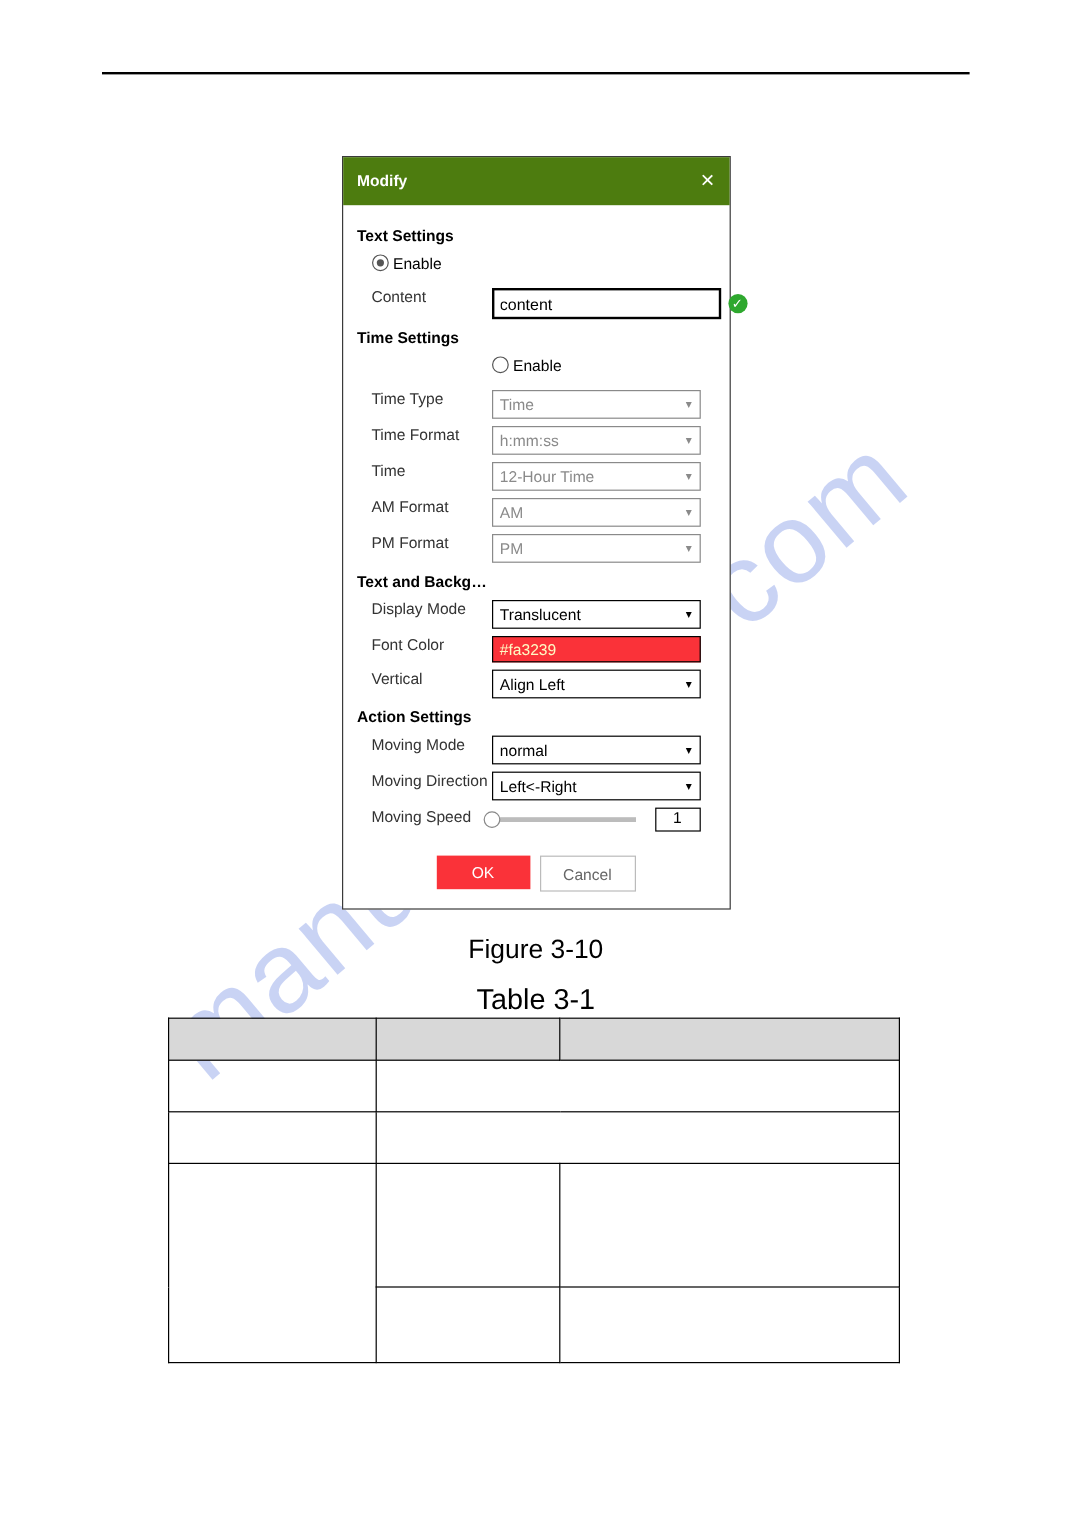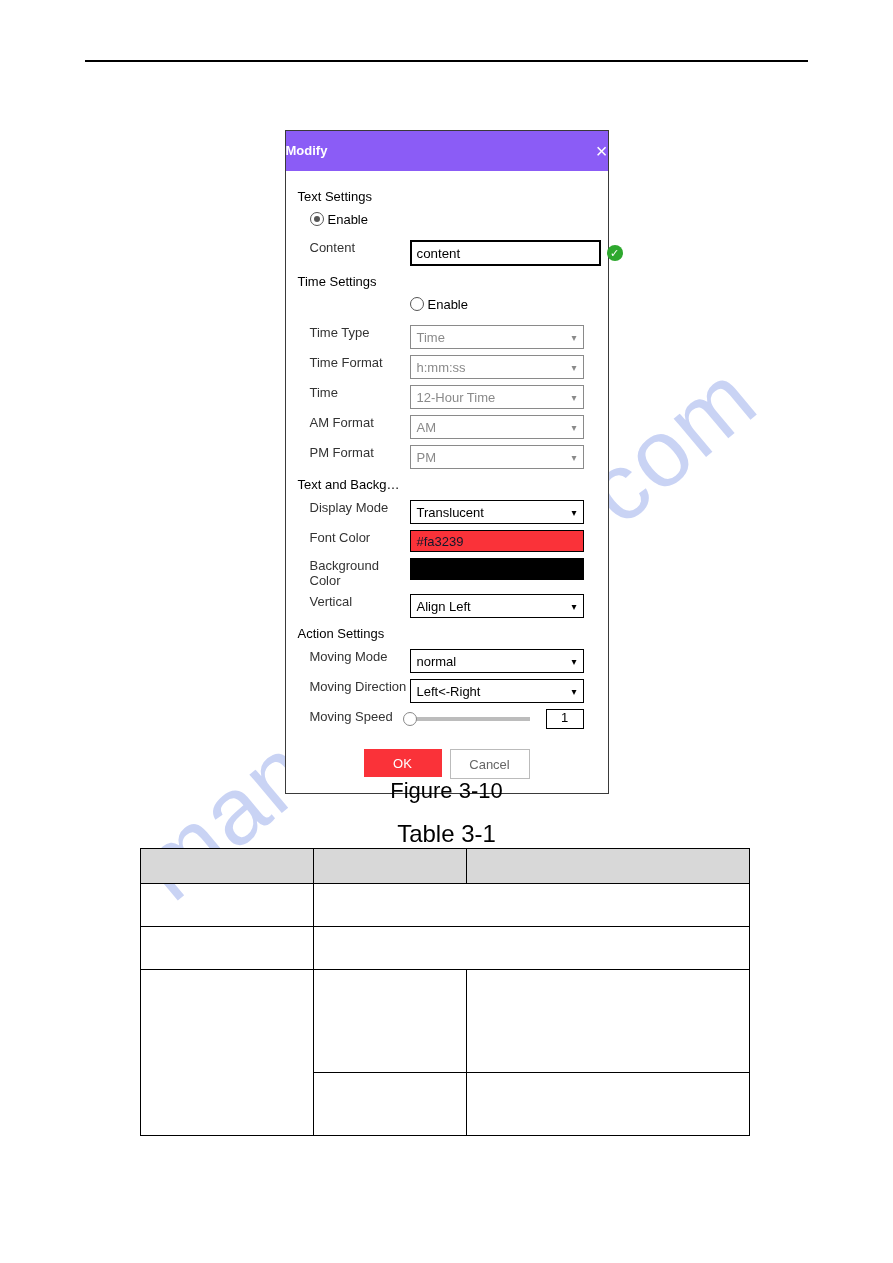--- a/index.html
+++ b/index.html
@@ -6,40 +6,40 @@
   .page{width:893px;height:1263px;position:relative;overflow:hidden}
   .rule{position:absolute;top:60px;left:85px;right:85px;border-top:2px solid #000}
   
   .wm{position:absolute;top:50%;left:50%;transform:translate(-50%,-50%) rotate(-40deg);
        font-size:95px;font-weight:400;color:#5a78e0;opacity:.32;letter-spacing:2px;
        pointer-events:none;white-space:nowrap}
   .wm .dot{display:inline-block;width:22px;height:22px;border-radius:50%;background:#5a78e0;vertical-align:middle;margin:0 4px 14px}
   
   .dialog{position:absolute;top:130px;left:50%;transform:translateX(-50%);width:322px;
           background:#fff;border:1px solid #3a3a3a;box-shadow:0 0 0 0 #000}
-  .dlg-head{background:#8b5cf6;color:#fff;height:40px;line-height:40px;padding:0 0;
+  .dlg-head{background:#4d7c0f;color:#fff;height:40px;line-height:40px;padding:0 12px;
             font-weight:bold;display:flex;justify-content:space-between;align-items:center}
   .dlg-head .x{font-size:20px;cursor:pointer;font-weight:normal}
   .dlg-body{padding:10px 12px 14px}
-  .sect{font-weight:normal;margin:8px 0 8px}
+  .sect{font-weight:bold;margin:8px 0 8px}
   .row{display:flex;align-items:flex-start;margin:6px 12px;min-height:22px}
   .lab{width:100px;flex-shrink:0;color:#333}
   .lab-empty{width:100px;flex-shrink:0}
   .ctrl{flex:1;display:flex;align-items:center;gap:6px}
   .radio{width:12px;height:12px;border:1px solid #555;border-radius:50%;display:inline-flex;
          align-items:center;justify-content:center;margin-right:4px;flex-shrink:0}
   .radio.on::after{content:"";width:6px;height:6px;background:#555;border-radius:50%}
   .txtfld{border:2px solid #000;height:22px;padding:0 5px;flex:1;min-width:0}
   .chk-ok{width:16px;height:16px;border-radius:50%;background:#2ea82e;display:inline-flex;
           align-items:center;justify-content:center;color:#fff;font-size:11px;flex-shrink:0}
   .sel{border:1px solid #8a8a8a;height:22px;flex:1;display:flex;align-items:center;
        justify-content:space-between;padding:0 6px;color:#8a8a8a;background:#fff}
   .sel.enabled{color:#000;border-color:#000}
   .caret{font-size:10px}
-  .swatch{height:20px;flex:1;border:1px solid #000;padding:0 6px;color:#0f172a;display:flex;
+  .swatch{height:20px;flex:1;border:1px solid #000;padding:0 6px;color:#fef9c3;display:flex;
           align-items:center}
   .swatch.red{background:#fa3239}
   .swatch.blk{background:#000}
   .radio-inline{display:flex;align-items:center;margin-right:14px}
   .slider{flex:1;height:4px;background:#bcbcbc;position:relative}
   .slider .thumb{position:absolute;left:0;top:50%;width:12px;height:12px;border-radius:50%;
                  background:#fff;border:1px solid #888;transform:translate(-50%,-50%)}
   .spd-val{width:36px;height:18px;border:1px solid #000;text-align:center;margin-left:10px;flex-shrink:0}
   .btns{display:flex;justify-content:center;gap:8px;margin-top:18px}
   .btn{width:78px;height:28px;display:flex;align-items:center;justify-content:center;cursor:pointer}
@@ -133,24 +133,20 @@
         <div class="sel enabled">
           <span>Translucent</span>
           <span class="caret">▾</span>
           </div>
         </div>
       <div class="row">
           <span class="lab">Font Color</span>
         <div class="swatch red">#fa3239</div>
         </div>
       <div class="row">
-          <span class="lab">Background Color</span>
-        <div class="swatch blk"></div>
-        </div>
-      <div class="row">
           <span class="lab">Vertical</span>
         <div class="sel enabled">
           <span>Align Left</span>
           <span class="caret">▾</span>
           </div>
         </div>
 
       <div class="sect">Action Settings</div>
       <div class="row">
           <span class="lab">Moving Mode</span>

